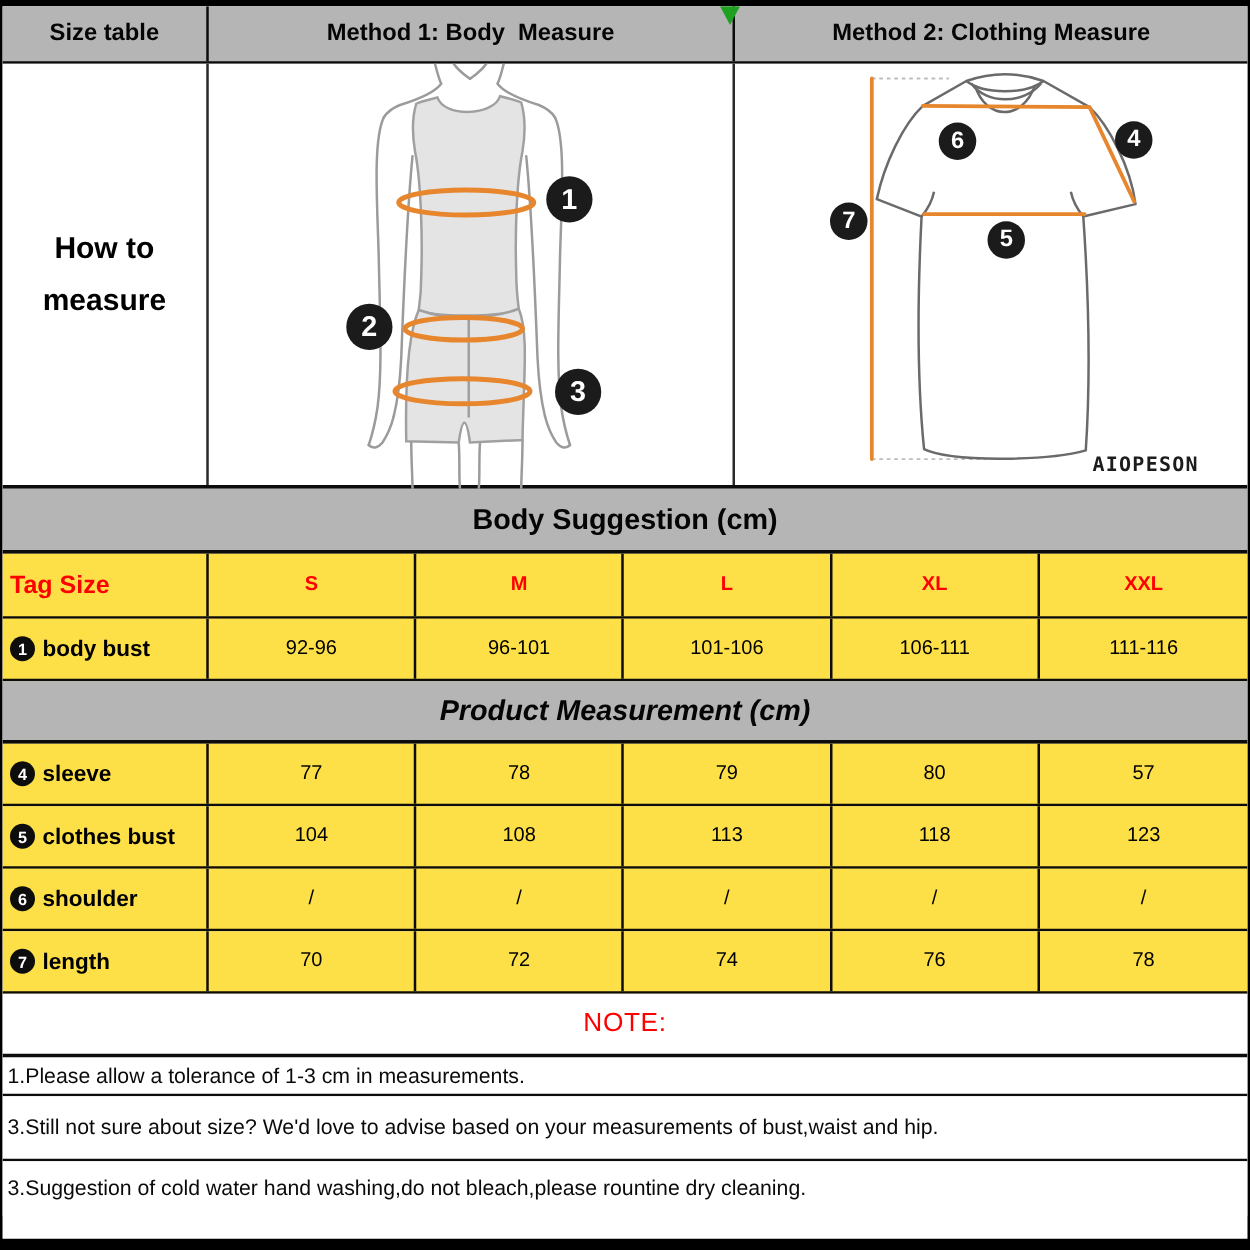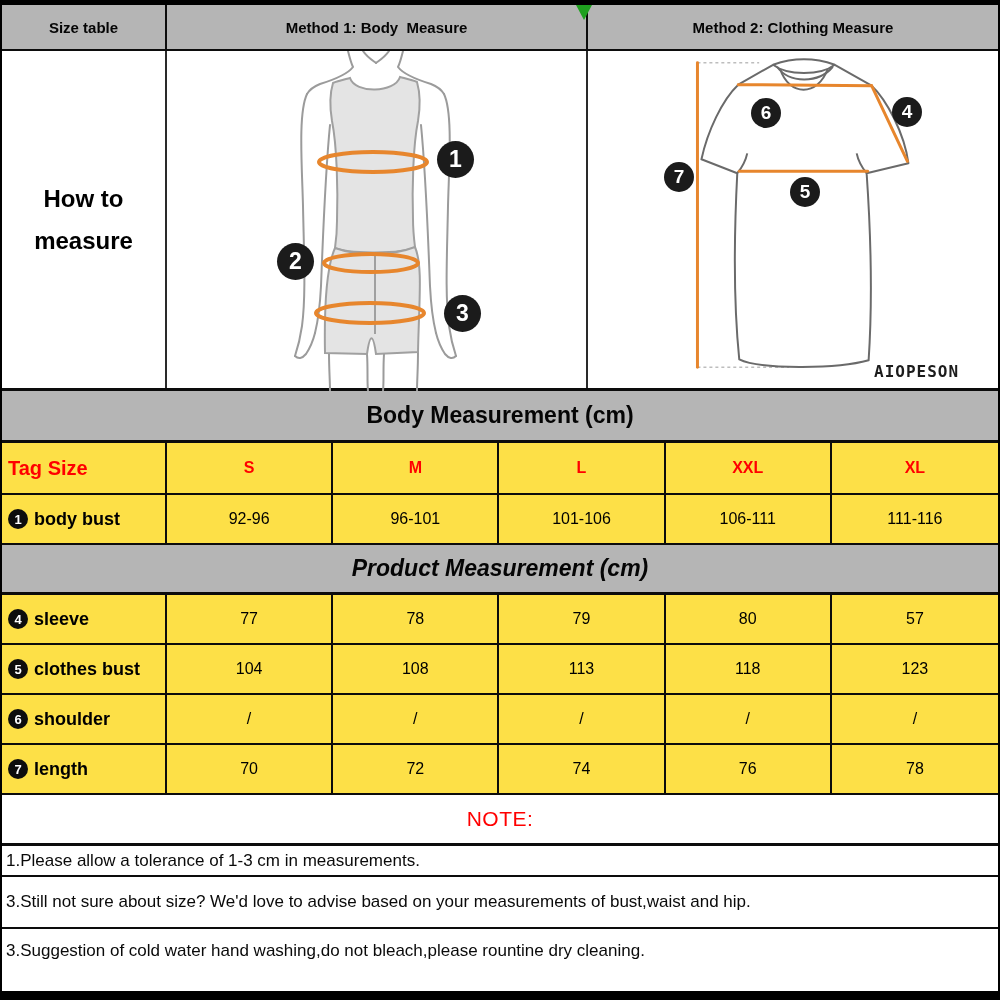--- a/index.html
+++ b/index.html
@@ -9,21 +9,21 @@
   .sheet{
     position:relative; width:1000px; height:1000px; background:#fff;
     border-style:solid; border-color:#000;
     border-width:5px 2px 9px 2px; overflow:hidden;
   }
 
   
   .top-header{ display:flex; height:46px; background:#b5b5b5; border-bottom:2px solid #0c0c0c; }
   .top-header .hcell{
     display:flex; align-items:center; justify-content:center;
-    font-weight:bold; font-size:15px; white-space:pre; color:#050505;
+    font-weight:bold; font-size:19px; white-space:pre; color:#050505;
   }
   .hc1{ width:165px; border-right:2px solid #0c0c0c; }
   .hc2{ width:421px; border-right:2px solid #0c0c0c; }
   .hc3{ width:408px; flex:1; }
   .green-mark{
     position:absolute; left:574px; top:0; width:0; height:0;
     border-left:8px solid transparent; border-right:8px solid transparent;
     border-top:15px solid #1fa01f;
   }
 
@@ -174,29 +174,29 @@
         </g>
       </svg>
       <span class="badge b30" style="left:163px; top:47px;">6</span>
       <span class="badge b30" style="left:304px; top:46px;">4</span>
       <span class="badge b30" style="left:76px;  top:111px;">7</span>
       <span class="badge b30" style="left:202px; top:126px;">5</span>
       <span class="brand">AIOPESON</span>
     </div>
   </div>
 
-  <div class="section-bar">Body Measurement (cm)</div>
+  <div class="section-bar">Body Suggestion (cm)</div>
 
   <div class="grid tag-row">
     <div class="cell lbl">Tag Size</div>
     <div class="cell">S</div>
     <div class="cell">M</div>
     <div class="cell">L</div>
+    <div class="cell">XL</div>
     <div class="cell">XXL</div>
-    <div class="cell">XL</div>
   </div>
 
   <div class="grid data-row">
     <div class="cell lbl">
       <span class="mini-badge">1</span>
       <span>body bust</span>
     </div>
     <div class="cell">92-96</div>
     <div class="cell">96-101</div>
     <div class="cell">101-106</div>

